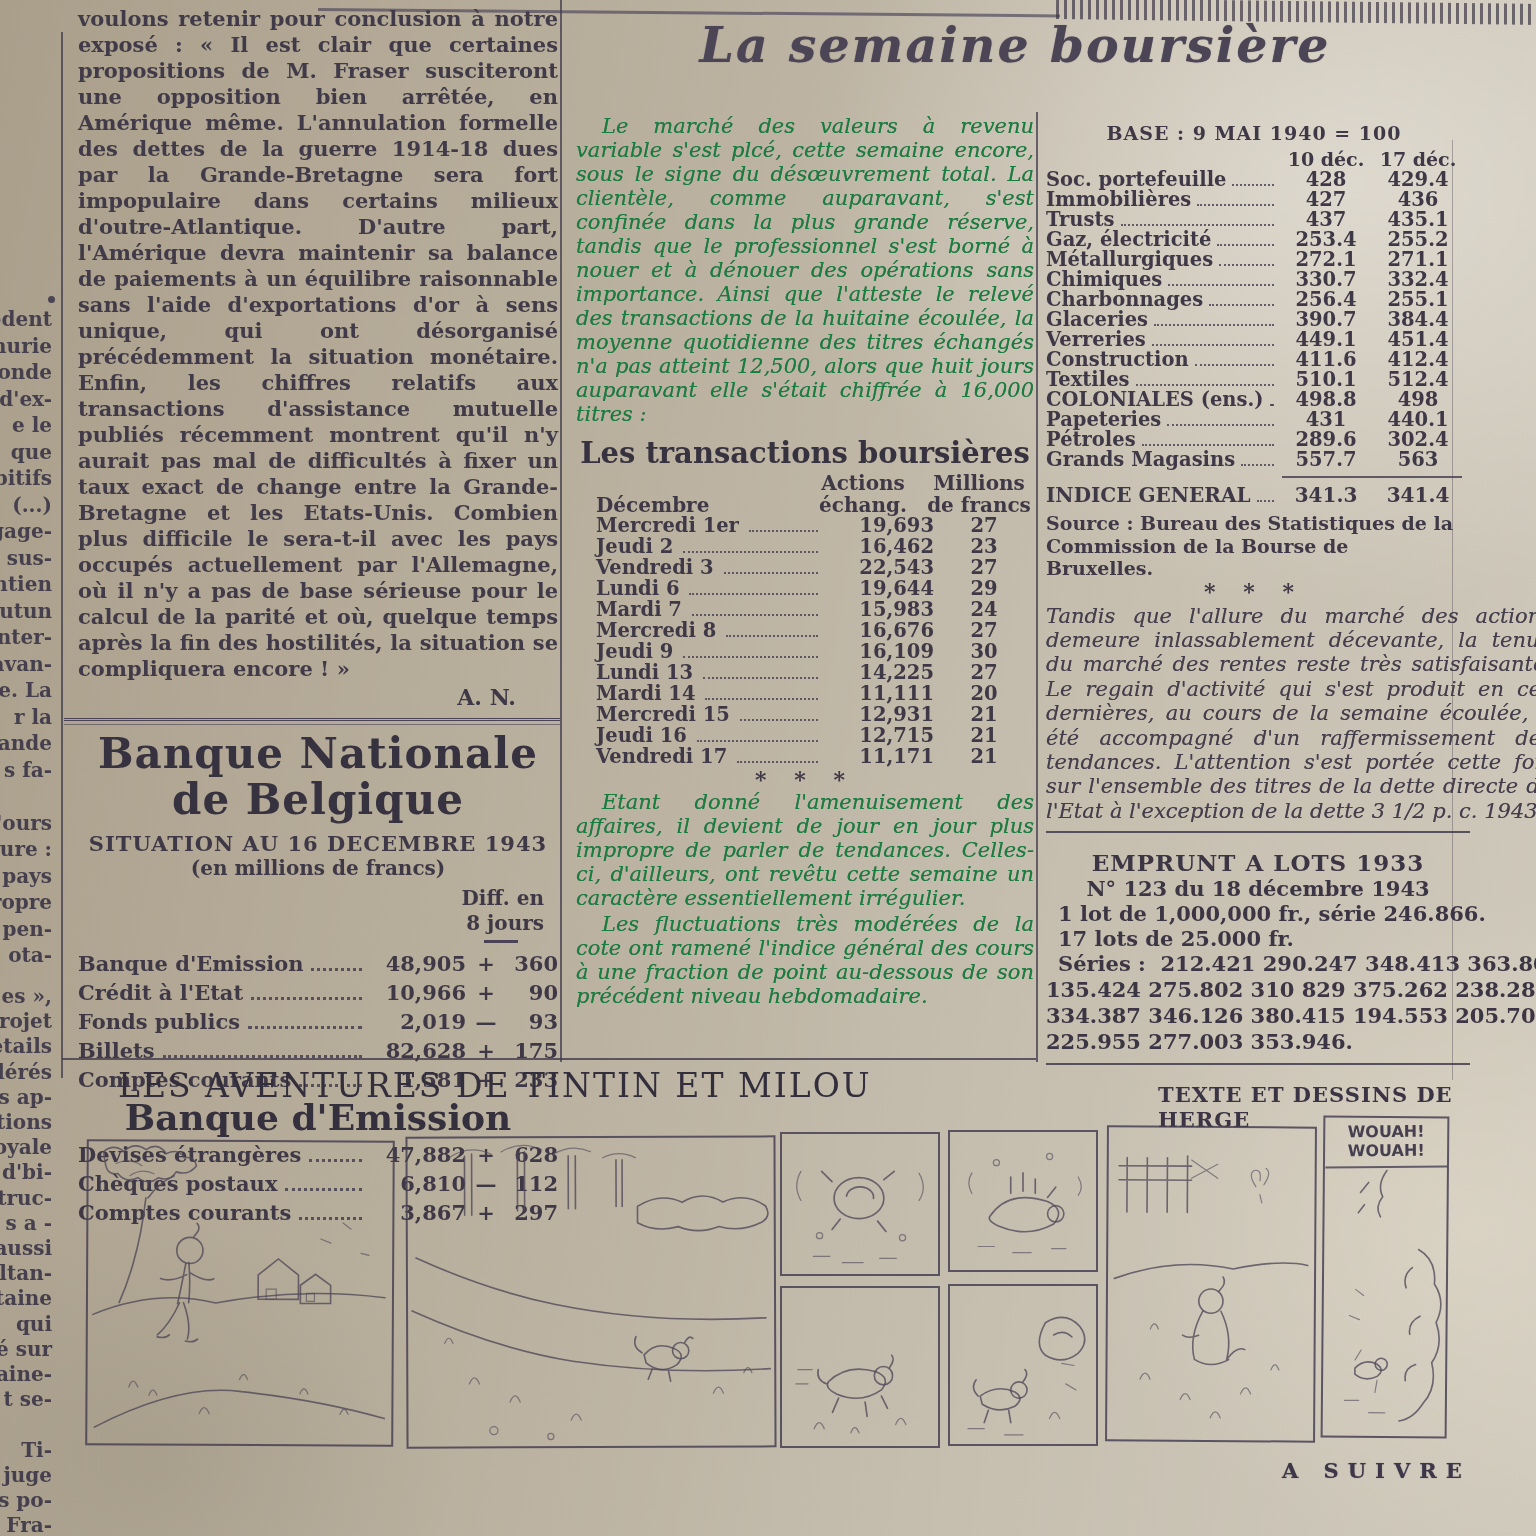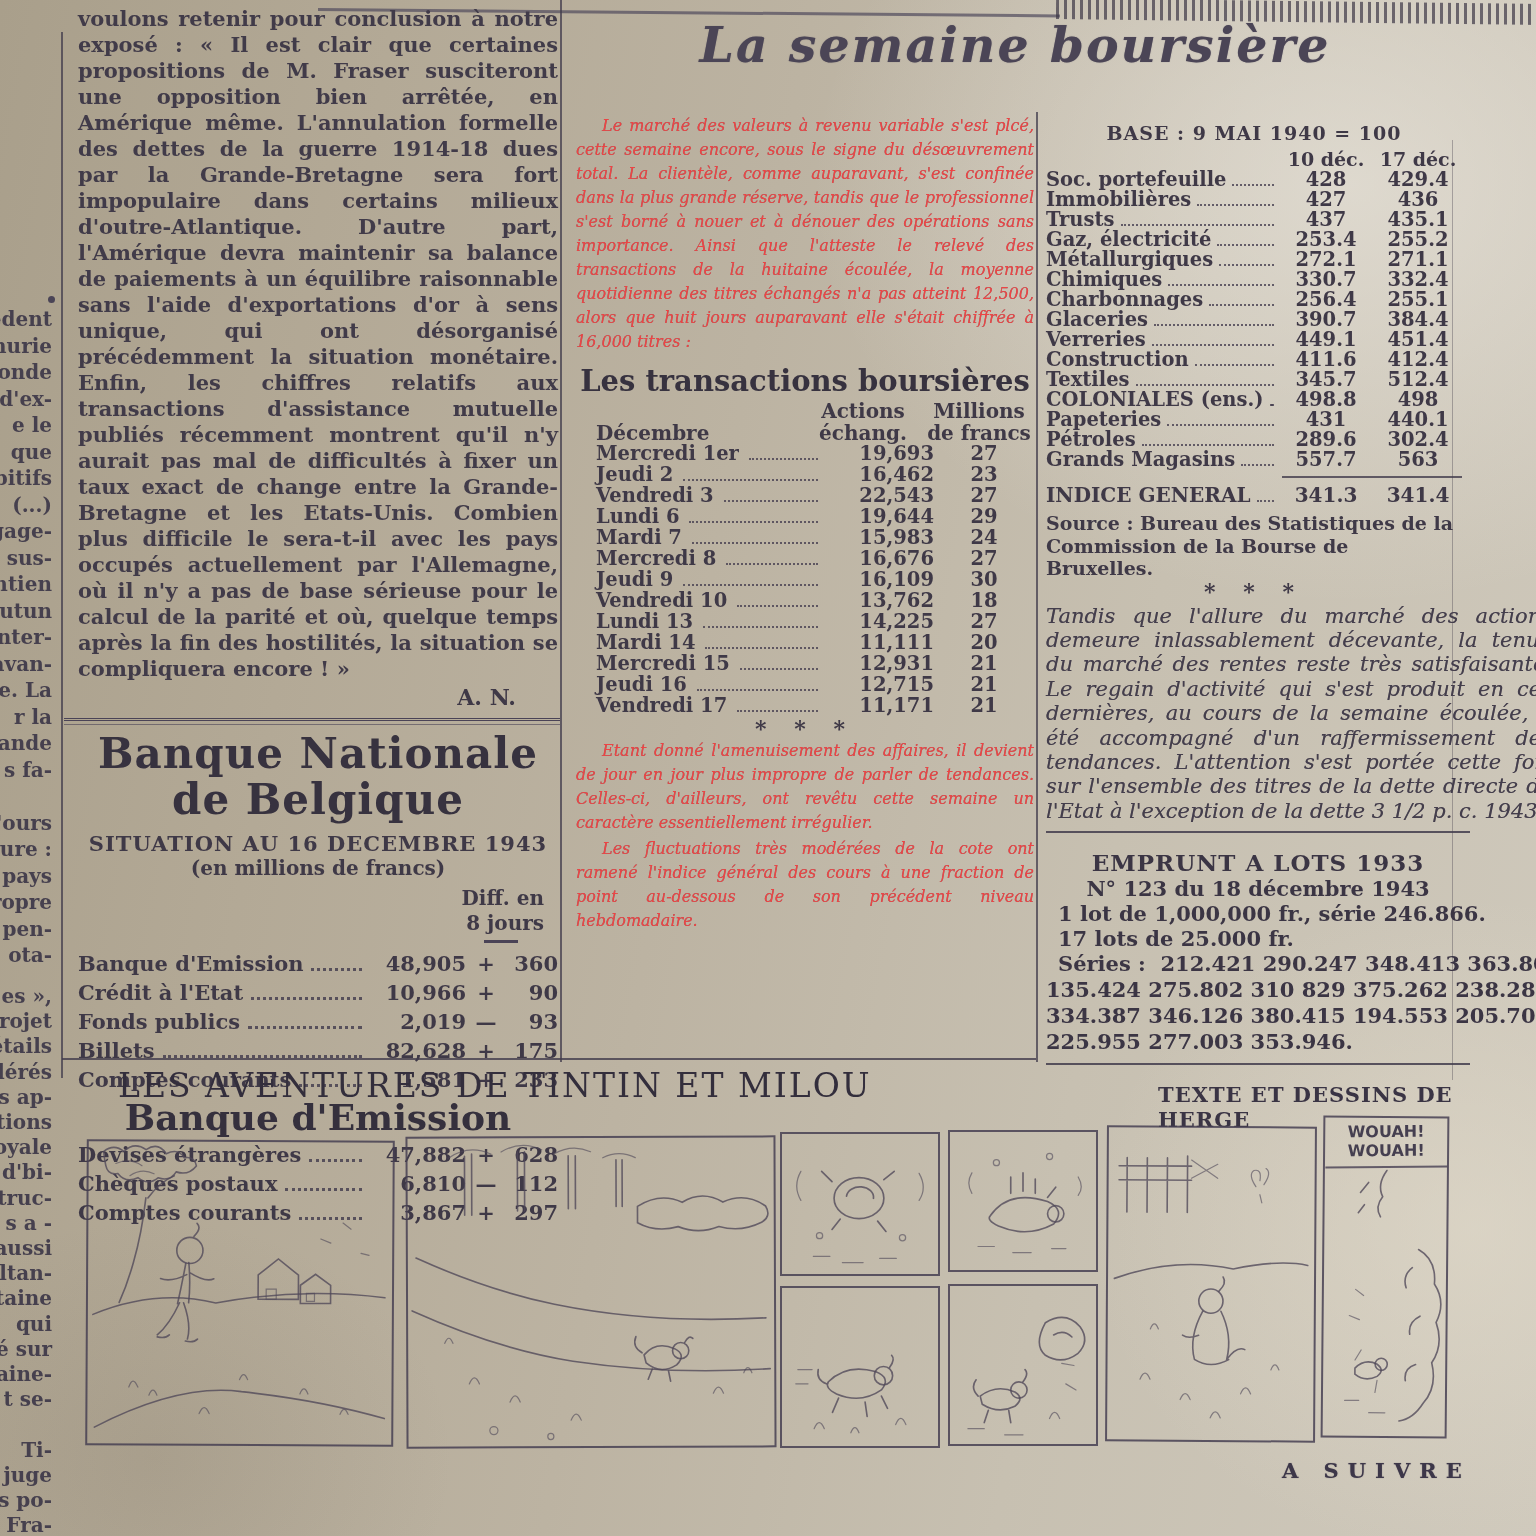--- a/index.html
+++ b/index.html
@@ -34,21 +34,21 @@
   .brow .leader{flex:1;border-bottom:3px dotted rgba(70,63,80,.85);margin:0 8px 6px 8px;min-width:20px;}
   .brow .val{width:96px;text-align:right;}
   .brow .sign{width:40px;text-align:center;}
   .brow .diff{width:52px;text-align:right;}
   .bank-subheader{font-size:36px;font-weight:bold;text-align:center;margin:2px 0 2px;color:#35303d;}
   
   .main-title{position:absolute;left:572px;top:16px;width:886px;text-align:center;
     font-size:49px;font-weight:bold;font-style:italic;color:#4b4556;letter-spacing:2px;
     text-shadow:0 0 1px rgba(75,69,86,.5);}
   .col2{position:absolute;left:576px;top:114px;width:458px;}
-  .c2-para{font-size:16px;line-height:24px;font-style:italic;text-align:justify;color:#ef4444;
+  .c2-para{font-size:21px;line-height:24px;font-style:italic;text-align:justify;color:#15803d;
     text-shadow:0 0 .5px rgba(68,62,76,.6);}
   .c2-para .ind{display:inline-block;width:26px;}
   .tx-title{font-size:29px;font-weight:bold;text-align:center;margin:10px 0 2px;color:#37323f;}
   .tx-head{display:flex;font-size:20px;font-weight:bold;line-height:22px;margin-top:2px;}
   .tx-head .m{flex:1;align-self:flex-end;padding-left:20px;}
   .tx-head .h{text-align:center;}
   .tx-head .h1{width:122px;}
   .tx-head .h2{width:110px;}
   .trow{display:flex;align-items:baseline;font-size:19.5px;font-weight:bold;line-height:20.8px;padding-left:20px;}
   .trow .leader{flex:1;border-bottom:2.5px dotted rgba(70,63,80,.8);margin:0 6px 5px 10px;}
@@ -310,26 +310,20 @@
         <span class="m">27</span>
       </div>
 
       <div class="trow">
         <span>Jeudi 9</span>
         <span class="leader"></span>
         <span class="a">16,109</span>
         <span class="m">30</span>
       </div>
 
-      <div class="trow">
-        <span>Vendredi 10</span>
-        <span class="leader"></span>
-        <span class="a">13,762</span>
-        <span class="m">18</span>
-      </div>
 
       <div class="trow">
         <span>Lundi 13</span>
         <span class="leader"></span>
         <span class="a">14,225</span>
         <span class="m">27</span>
       </div>
 
       <div class="trow">
         <span>Mardi 14</span>
@@ -439,21 +433,21 @@
       <div class="irow">
         <span>Construction</span>
         <span class="leader"></span>
         <span class="v1">411.6</span>
         <span class="v2">412.4</span>
       </div>
 
       <div class="irow">
         <span>Textiles</span>
         <span class="leader"></span>
-        <span class="v1">345.7</span>
+        <span class="v1">510.1</span>
         <span class="v2">512.4</span>
       </div>
 
       <div class="irow">
         <span>COLONIALES (ens.)</span>
         <span class="leader"></span>
         <span class="v1">498.8</span>
         <span class="v2">498</span>
       </div>
 

